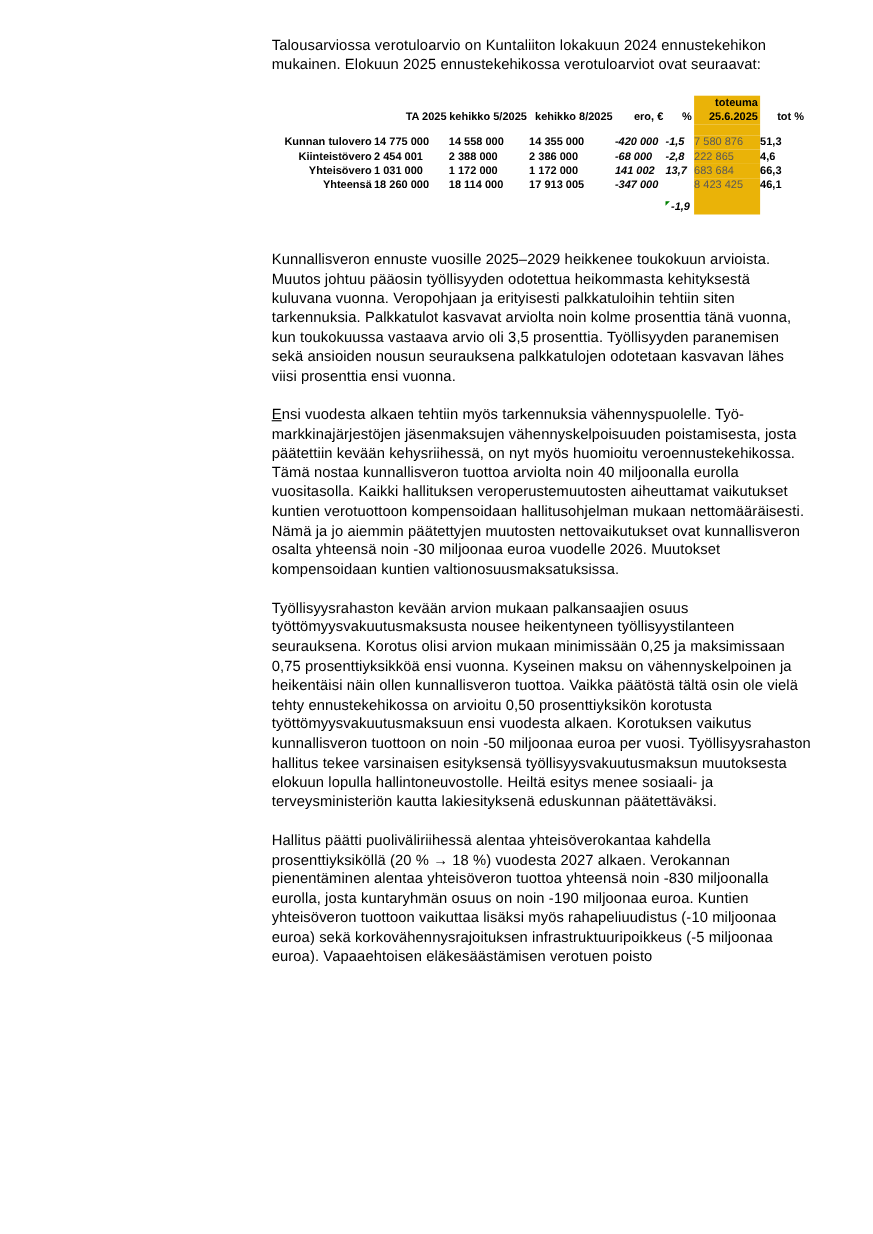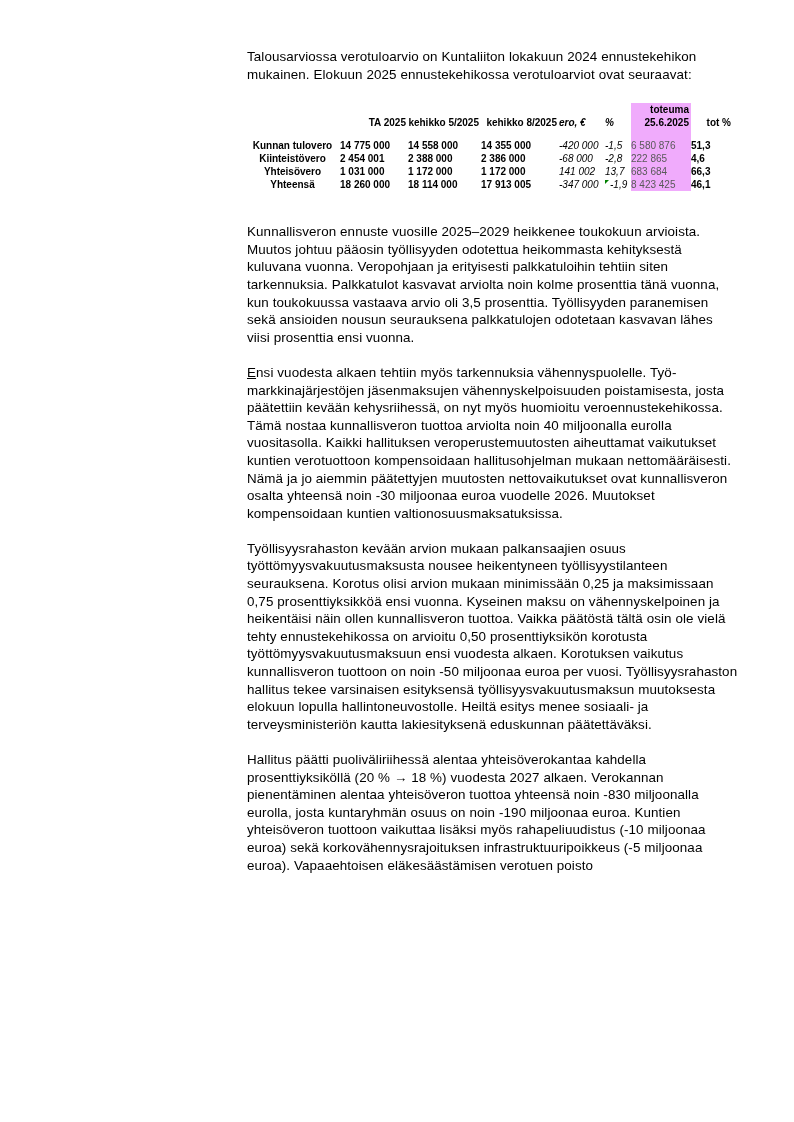--- a/index.html
+++ b/index.html
@@ -4,21 +4,21 @@
 <style>
   html,body{margin:0;padding:0;background:#fff;}
   body{
     width:794px;height:1122px;
     font-family:"Liberation Sans","DejaVu Sans",sans-serif;
     color:#000;
     position:relative;
     overflow:hidden;
   }
   .page{
-    position:absolute;top:48px;left:247px;width:492px;
+    position:absolute;top:32px;left:247px;width:492px;
   }
   p.body-text{
     margin:0 0 17.6px 0;
     font-size:13.4px;
     line-height:17.6px;
     letter-spacing:0.1px;
   }
   p.body-text.intro{margin-bottom:20px;}
   
   p.para-vahennykset::first-letter{text-decoration:underline;}
@@ -29,29 +29,29 @@
     grid-template-columns:93px 68px 73px 78px 46px 26px 60px 42px;
     font-size:10px;
     line-height:13px;
     margin:0 0 32px 0;
   }
   .tax-table .cell{
     white-space:nowrap;
     padding:0 2px 0 0;
   }
   .num{}
-  .lbl{text-align:center;font-weight:bold;}
+  .lbl{text-align:right;font-weight:bold;}
   .hdr{font-weight:bold;text-align:right;}
-  .hdr-ital{font-weight:bold;font-style:italic;text-align:left;}
+  .hdr-ital{font-weight:bold;text-align:right;}
   .bold{font-weight:bold;}
-  .ital{font-weight:normal;font-style:italic;}
-  .yellow{background:#f0abfc;}
+  .ital{font-weight:bold;font-style:italic;}
+  .yellow{background:#eab308;}
   .toteuma-val{color:#595959;}
   .spacer-row{height:10px;}
-  .pct-cell{position:relative;}
+  .pct-cell{position:relative;margin-top:20px;}
   .comment-tri{
     display:inline-block;
     width:0;height:0;
     border-top:4px solid #008000;
     border-right:4px solid transparent;
     vertical-align:super;
     margin-right:1px;
   }
 </style>
 </head>
@@ -89,21 +89,21 @@
     <div class="cell spacer-row"></div>
     <div class="cell spacer-row yellow"></div>
     <div class="cell spacer-row"></div>
 
     <div class="cell lbl">Kunnan tulovero</div>
     <div class="cell num bold">14 775 000</div>
     <div class="cell num bold">14 558 000</div>
     <div class="cell num bold">14 355 000</div>
     <div class="cell num ital">-420 000</div>
     <div class="cell num ital">-1,5</div>
-    <div class="cell num yellow toteuma-val">6 580 876</div>
+    <div class="cell num yellow toteuma-val">7 580 876</div>
     <div class="cell num bold">51,3</div>
 
     <div class="cell lbl">Kiinteistövero</div>
     <div class="cell num bold">2 454 001</div>
     <div class="cell num bold">2 388 000</div>
     <div class="cell num bold">2 386 000</div>
     <div class="cell num ital">-68 000</div>
     <div class="cell num ital">-2,8</div>
     <div class="cell num yellow toteuma-val">222 865</div>
     <div class="cell num bold">4,6</div>

